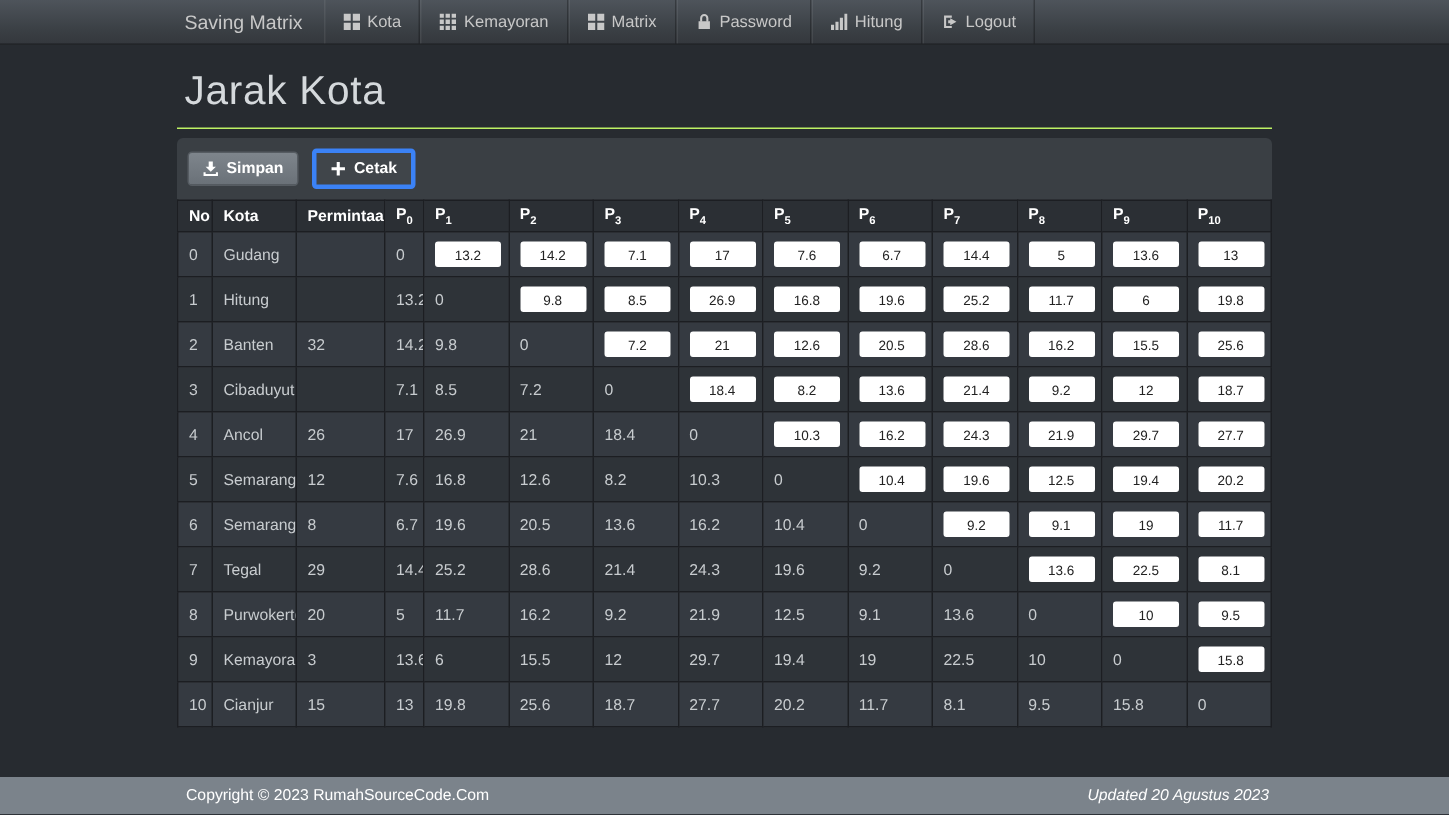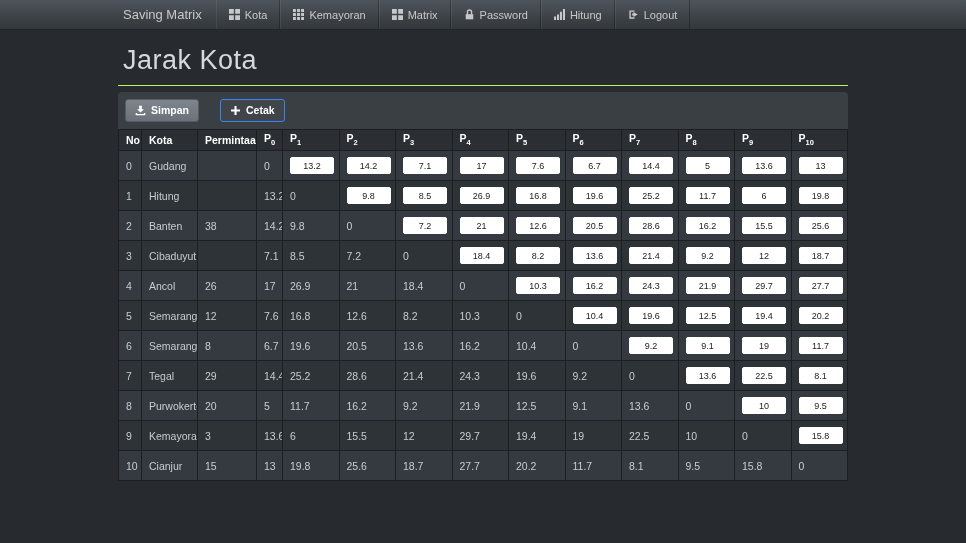--- a/index.html
+++ b/index.html
@@ -75,22 +75,22 @@
     cursor: pointer;
     line-height: 13px;
   }
   .btn .icon { display: inline-flex; }
   .btn-simpan {
     background: linear-gradient(#7e858c, var(--btn-gray, #6a7178));
     border: 1px solid #565c62;
   }
   .btn-cetak {
     background: var(--btn-dark, #40454a);
-    border: 1px solid #3b82f6;
-    margin-left: 18px;
+    border: 3px solid #3b82f6;
+    margin-left: 6px;
   }
 
   
   table.matrix {
     width: 100%;
     border-collapse: collapse;
     table-layout: fixed;
     font-size: 10.5px;
   }
   table.matrix th, table.matrix td {
@@ -317,21 +317,21 @@
               <td>
                 <input class="dist-input" type="text" value="6" style="">
               </td>
               <td>
                 <input class="dist-input" type="text" value="19.8" style="">
               </td>
             </tr>
             <tr class="r-light">
               <td>2</td>
               <td>Banten</td>
-              <td>38</td>
+              <td>32</td>
               <td>14.2</td>
               <td>9.8</td>
               <td>0</td>
               <td>
                 <input class="dist-input" type="text" value="7.2" style="">
               </td>
               <td>
                 <input class="dist-input" type="text" value="21" style="">
               </td>
               <td>
@@ -535,14 +535,20 @@
               <td>8.1</td>
               <td>9.5</td>
               <td>15.8</td>
               <td>0</td>
             </tr>
           </tbody>
       </table>
     </div>
   </main>
 
+  <footer class="footer">
+    <div class="container foot-flex">
+      <span class="foot-left">Copyright © 2023 RumahSourceCode.Com</span>
+      <span class="foot-right">Updated 20 Agustus 2023</span>
+    </div>
+  </footer>
 
 </div>
 
 </body></html>

